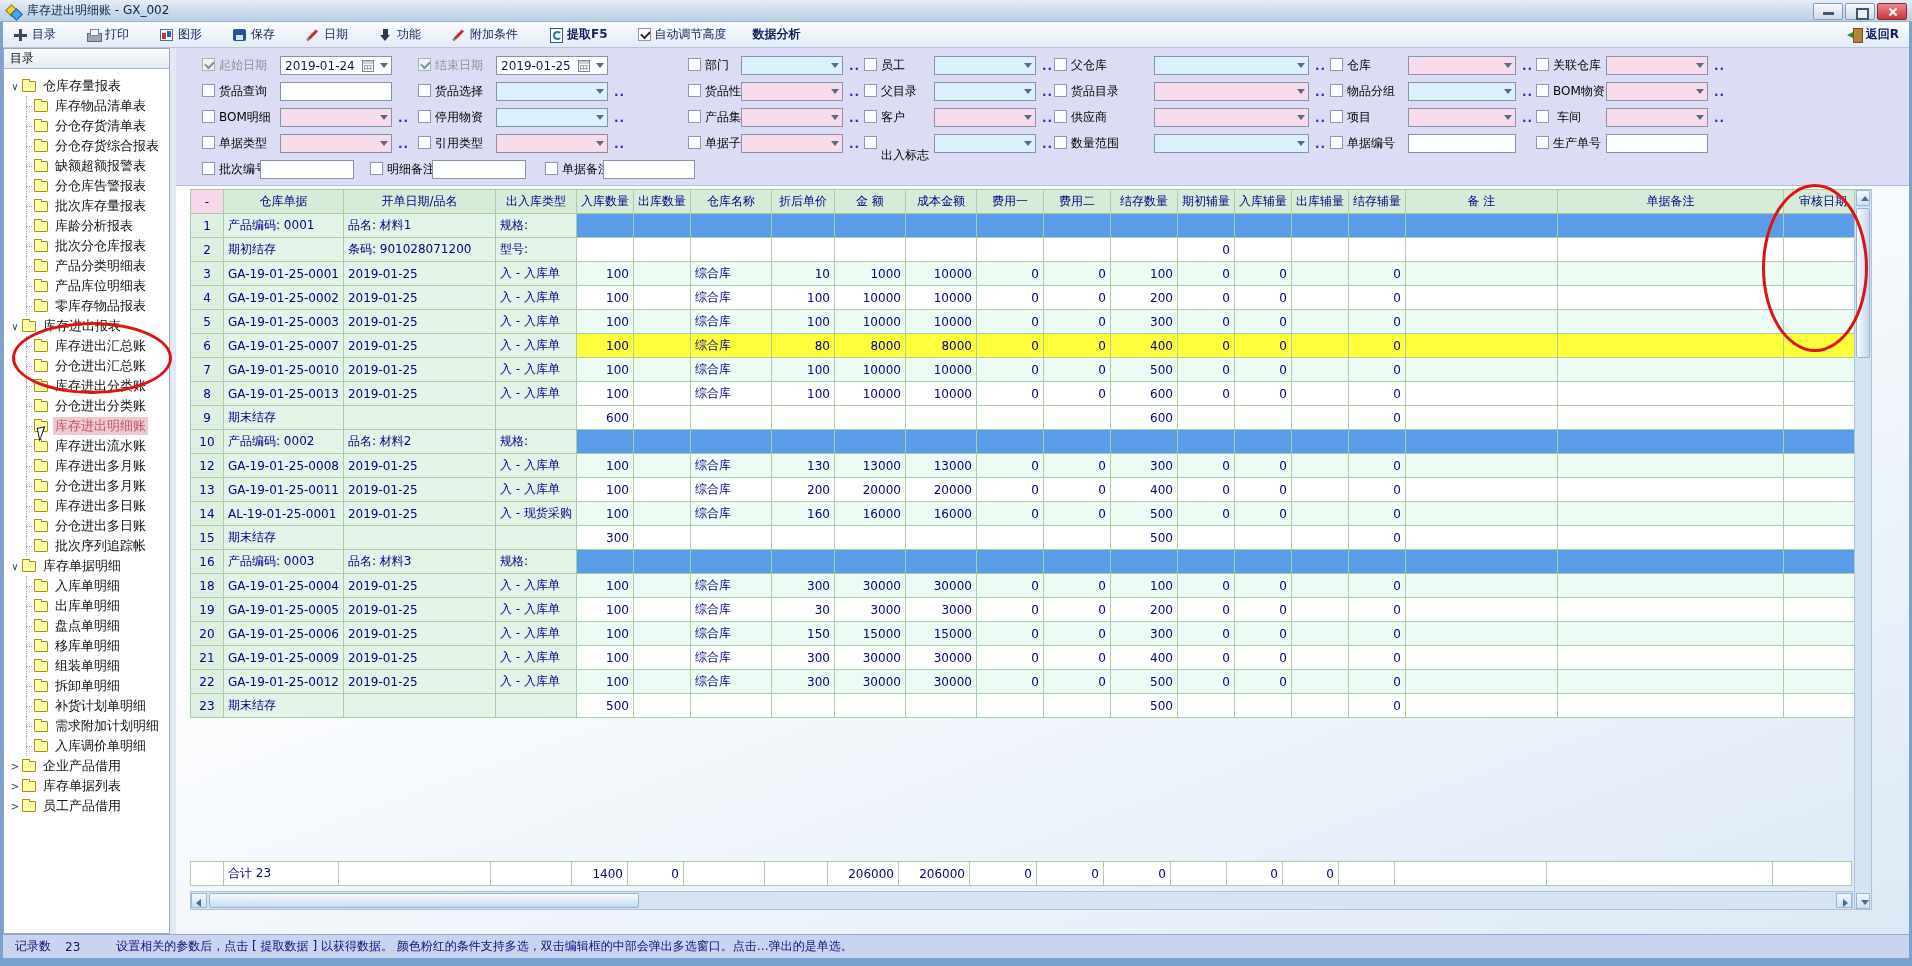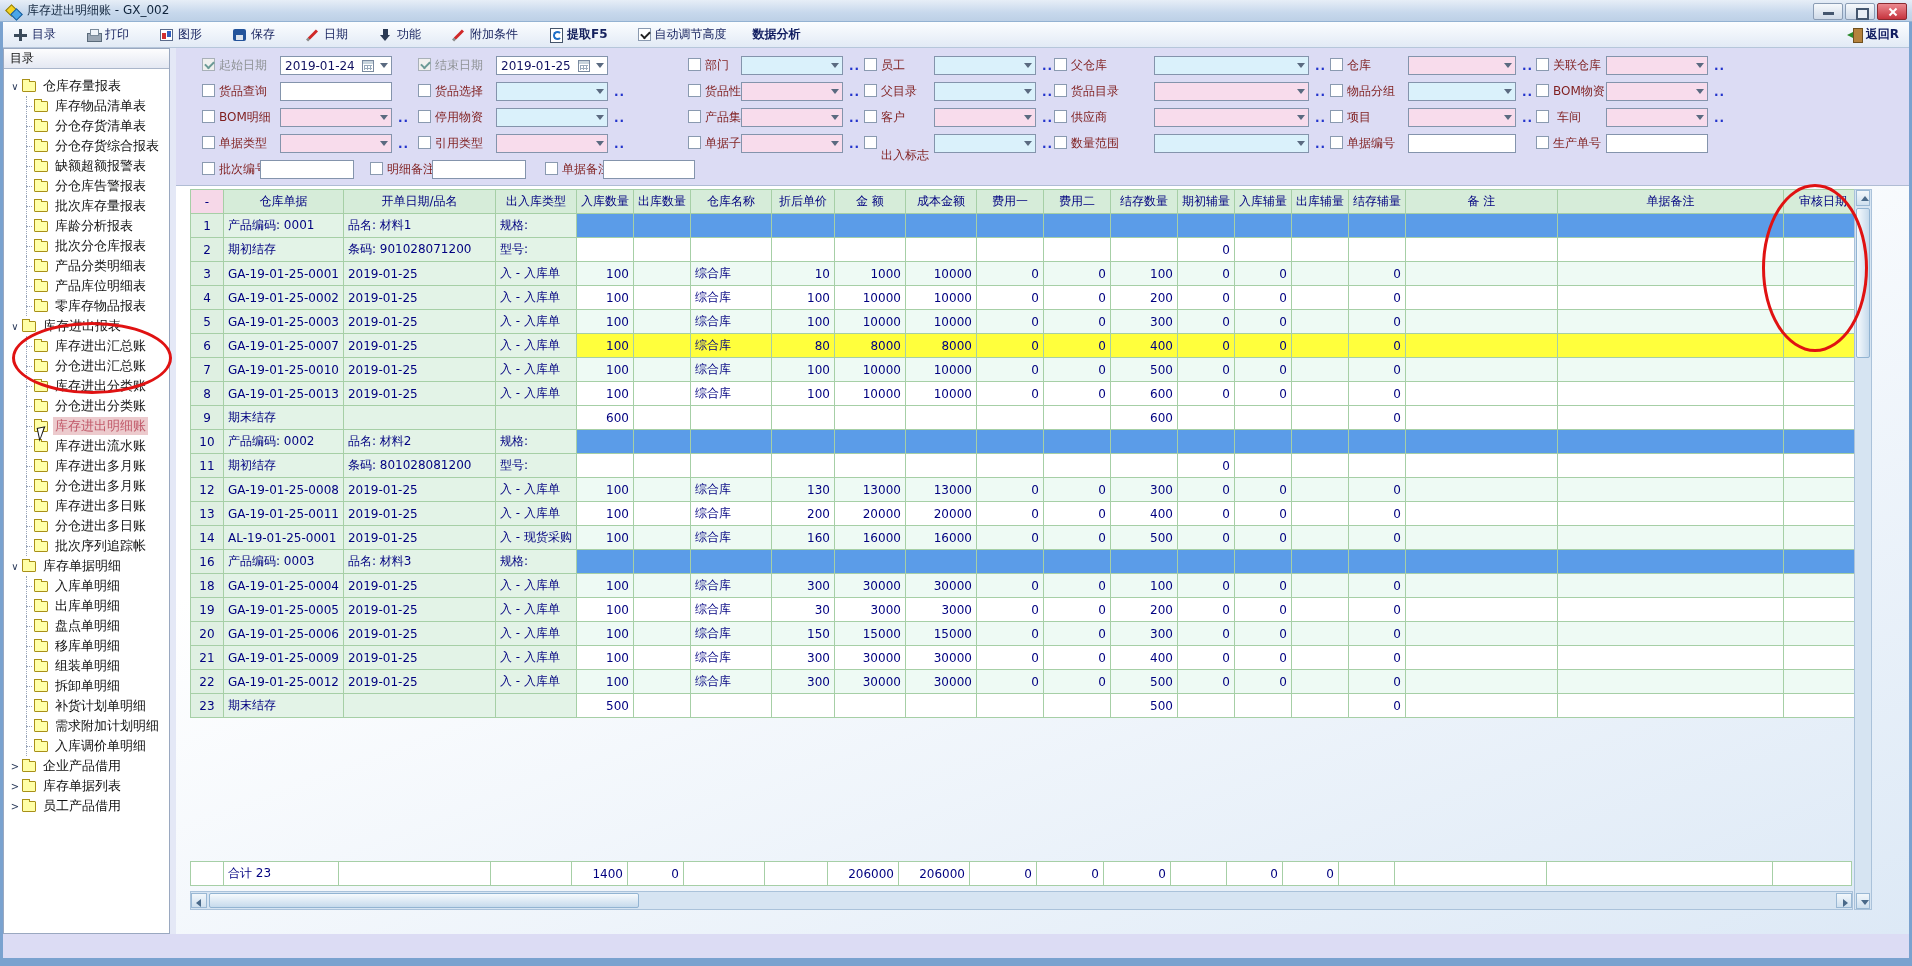--- a/index.html
+++ b/index.html
@@ -67,21 +67,21 @@
   .trow.child::after{content:"";position:absolute;left:22px;top:10px;width:6px;border-top:1px dotted #9aa6ba;}
   .folder-icon{width:14px;height:11px;background:#ffffa6;border:1px solid #a89018;border-radius:1px;position:relative;margin-right:5px;flex:none;}
   .folder-icon::before{content:"";position:absolute;left:-1px;top:-3px;width:6px;height:2px;background:#ffffa6;border:1px solid #a89018;border-bottom:none;}
   .tlabel{padding:0 2px;}
   .trow.sel .tlabel{background:#eccacd;color:#c05868;}
   .cursor-mark{position:absolute;left:34px;top:378px;width:0;height:0;border-left:9px solid #101010;border-bottom:14px solid transparent;transform:rotate(-12deg);z-index:5;}
   .cursor-mark::after{content:"";position:absolute;left:-8px;top:1px;width:0;height:0;border-left:6px solid #fff;border-bottom:10px solid transparent;}
   .splitter{position:absolute;left:167px;top:26px;width:6px;bottom:24px;background:#e4e8f6;}
   
   .filters{position:absolute;left:173px;right:0;top:26px;height:137px;background:#dcdcf4;}
-  .flabel{position:absolute;font-size:12px;color:#7f1d1d;white-space:nowrap;margin-top:-1px;}
+  .flabel{position:absolute;font-size:12px;color:#000000;white-space:nowrap;margin-top:-1px;}
   .flabel.disabled{color:#8e9294;}
   .ffield{position:absolute;height:19px;background:#fff;border:1px solid #8494ac;}
   .ffield.pink{background:#f8dcec;}
   .ffield.blue{background:#daf1fb;}
   .ffield .fval{position:absolute;left:4px;top:2px;font-size:12px;color:#101060;}
   .ffield .dd{position:absolute;right:0;top:0;bottom:0;width:15px;display:flex;align-items:center;justify-content:center;}
   .ffield .dd::after{content:"";border-left:4px solid transparent;border-right:4px solid transparent;border-top:5px solid #5a6a80;}
   .ffield .calendar-icon{position:absolute;right:17px;top:3px;width:12px;height:12px;background:linear-gradient(#c8d4dc 0 3px,#fff 3px);border:1px solid #7a8aa0;}
   .ffield .calendar-icon::after{content:"";position:absolute;left:1px;top:4px;width:8px;height:5px;
         background:linear-gradient(90deg,#9ab 1px,transparent 1px) 0 0/3px 3px,linear-gradient(#9ab 1px,transparent 1px) 0 0/3px 3px;}
@@ -789,42 +789,20 @@
               <td class="bluec"></td>
               <td class="bluec"></td>
               <td class="bluec"></td>
               <td class="bluec"></td>
               <td class="bluec"></td>
               <td class="bluec"></td>
               <td class="bluec"></td>
               <td class="bluec"></td>
               <td class="bluec"></td>
             </tr>
-            <tr class="row-opening">
-              <td class="num">11</td>
-              <td class="lbl">期初结存</td>
-              <td class="lbl">条码: 801028081200</td>
-              <td class="lbl">型号:</td>
-              <td class="val ralign"></td>
-              <td class="val ralign"></td>
-              <td class="val"></td>
-              <td class="val ralign"></td>
-              <td class="val ralign"></td>
-              <td class="val ralign"></td>
-              <td class="val ralign"></td>
-              <td class="val ralign"></td>
-              <td class="val ralign"></td>
-              <td class="val ralign">0</td>
-              <td class="val ralign"></td>
-              <td class="val ralign"></td>
-              <td class="val ralign"></td>
-              <td class="val"></td>
-              <td class="val"></td>
-              <td class="val"></td>
-            </tr>
             <tr class="row-txn alt">
               <td class="num">12</td>
               <td class="lbl">GA-19-01-25-0008</td>
               <td class="lbl">2019-01-25</td>
               <td class="lbl">入 - 入库单</td>
               <td class="val ralign">100</td>
               <td class="val ralign"></td>
               <td class="val">综合库</td>
               <td class="val ralign">130</td>
               <td class="val ralign">13000</td>
@@ -871,20 +849,42 @@
               <td class="val ralign"></td>
               <td class="val">综合库</td>
               <td class="val ralign">160</td>
               <td class="val ralign">16000</td>
               <td class="val ralign">16000</td>
               <td class="val ralign">0</td>
               <td class="val ralign">0</td>
               <td class="val ralign">500</td>
               <td class="val ralign">0</td>
               <td class="val ralign">0</td>
+              <td class="val ralign"></td>
+              <td class="val ralign">0</td>
+              <td class="val"></td>
+              <td class="val"></td>
+              <td class="val"></td>
+            </tr>
+            <tr class="row-closing">
+              <td class="num">15</td>
+              <td class="lbl">期末结存</td>
+              <td class="lbl"></td>
+              <td class="lbl"></td>
+              <td class="val ralign">300</td>
+              <td class="val ralign"></td>
+              <td class="val"></td>
+              <td class="val ralign"></td>
+              <td class="val ralign"></td>
+              <td class="val ralign"></td>
+              <td class="val ralign"></td>
+              <td class="val ralign"></td>
+              <td class="val ralign">500</td>
+              <td class="val ralign"></td>
+              <td class="val ralign"></td>
               <td class="val ralign"></td>
               <td class="val ralign">0</td>
               <td class="val"></td>
               <td class="val"></td>
               <td class="val"></td>
             </tr>
             <tr class="row-product">
               <td class="num">16</td>
               <td class="lbl">产品编码: 0003</td>
               <td class="lbl">品名: 材料3</td>
@@ -1093,18 +1093,23 @@
         <span class="sbtn right"></span>
         <span class="hthumb"></span>
       </div>
       <div class="vscroll" id="vscroll" style="left: 1678px;">
         <span class="vbtn up"></span>
         <span class="vbtn down"></span>
         <span class="vthumb"></span>
       </div>
     </div>
 
+    <div class="statusbar">
+      <span class="seg rec-label">记录数</span>
+      <span class="seg rec-value">23</span>
+      <span class="seg">设置相关的参数后，点击 [ 提取数据 ] 以获得数据。 颜色粉红的条件支持多选，双击编辑框的中部会弹出多选窗口。点击…弹出的是单选。</span>
+    </div>
 
   </div>
 
   <div class="red-ellipse re-left"></div>
   <div class="red-ellipse re-right"></div>
 </div>
 
 </body></html>

